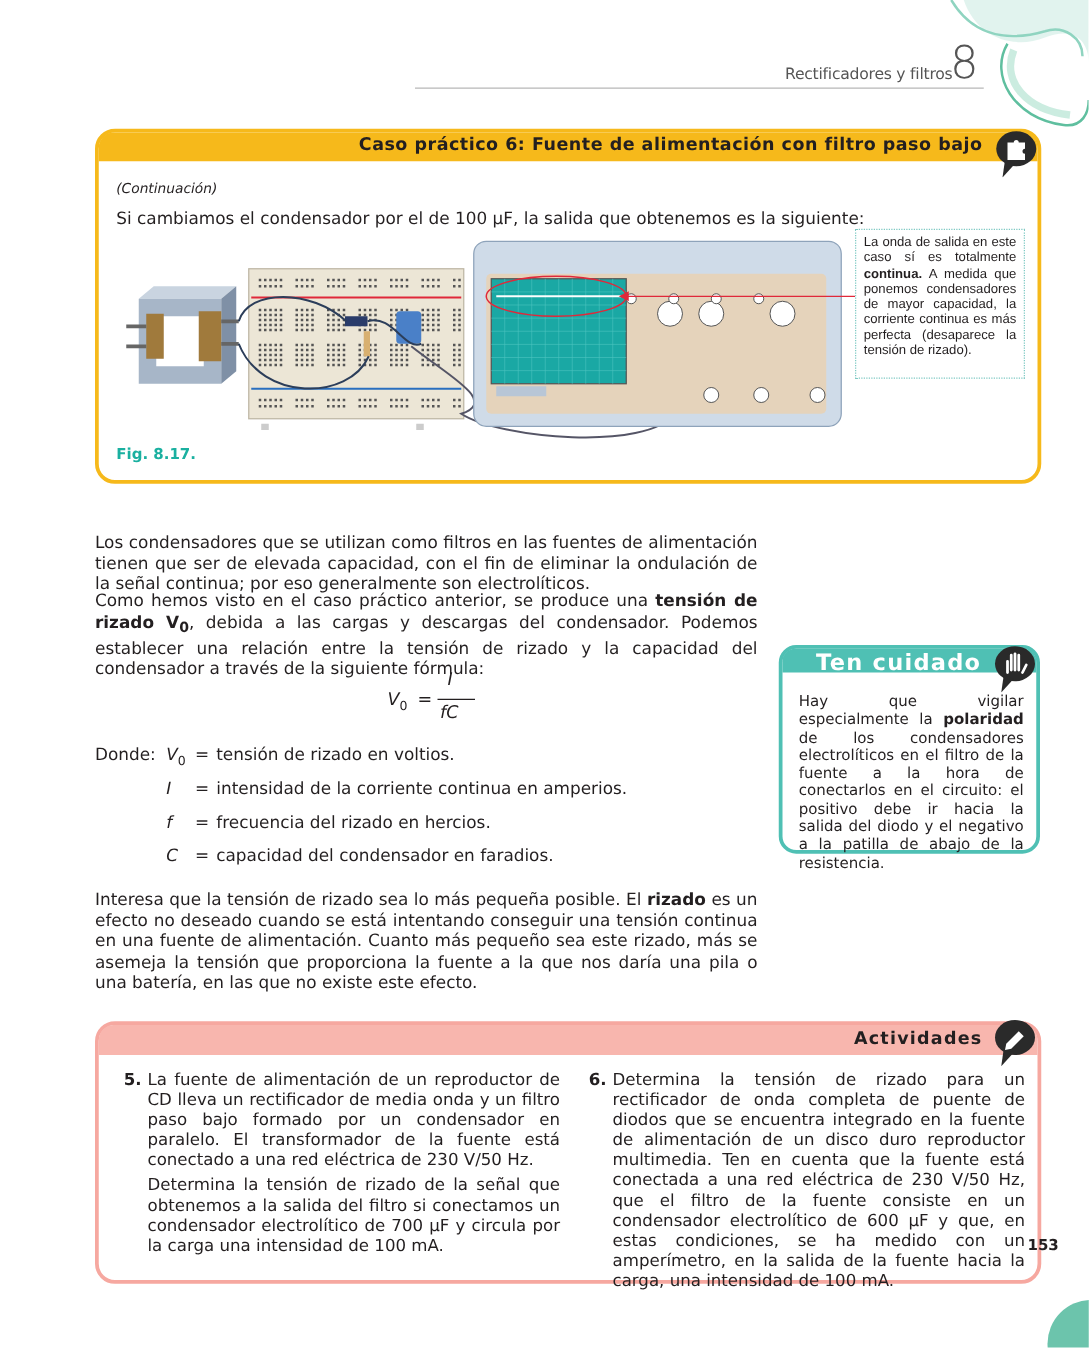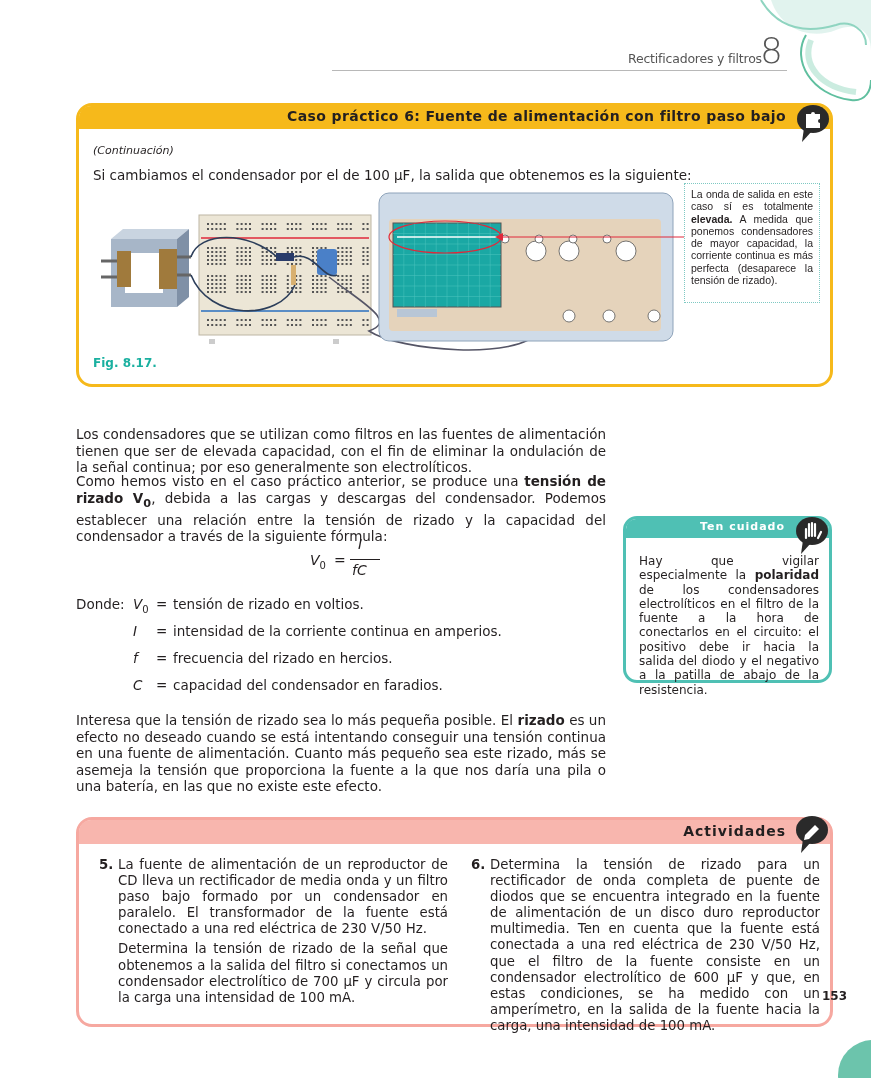--- a/index.html
+++ b/index.html
@@ -39,21 +39,21 @@
   .def-row { position: absolute; left: 0; height: 18px; white-space: nowrap; }
   .def-row .lbl { position: absolute; left: 0; text-align: center; }
   .def-row .sym { position: absolute; left: 57px; font-style: italic; }
   .def-row .sym sub { font-style: normal; font-size: 10px; }
   .def-row .eq { position: absolute; left: 80px; }
   .def-row .txt { position: absolute; left: 97px; }
 
   
   .care-box { position: absolute; left: 623px; top: 516px; width: 209px; height: 167px; border: 3px solid #4fc0b4; border-radius: 14px; background: #fff; }
   .care-header { position: absolute; left: 0; top: 0; right: 0; height: 19px; background: #4fc0b4; border-radius: 10px 10px 0 0; }
-  .care-title { position: absolute; right: 44px; top: 1px; font-size: 11px; font-weight: bold; color: #fff; letter-spacing: 1px; }
+  .care-title { position: absolute; right: 44px; top: 1px; font-size: 18px; font-weight: bold; color: #fff; letter-spacing: 1px; }
   .care-text { position: absolute; left: 13px; top: 35px; width: 180px; font-size: 12px; line-height: 14.3px; text-align: justify; color: #231f20; }
 
   
   .act-box { position: absolute; left: 76px; top: 817px; width: 757px; height: 210px; border: 3px solid #f6a8a0; border-radius: 16px; background: #fff; }
   .act-header { position: absolute; left: 0; top: 0; right: 0; height: 24px; background: #f8b6ae; border-radius: 12px 12px 0 0; padding-left: 16px; }
   .act-title { position: absolute; right: 44px; top: 3px; font-size: 14px; font-weight: bold; color: #231f20; letter-spacing: 1px; }
   .act-item { position: absolute; top: 37px; width: 330px; font-size: 13.3px; line-height: 16.1px; text-align: justify; color: #231f20; }
   .act-item .n { position: absolute; left: -19px; top: 0; font-weight: bold; }
   .act-item p + p { margin-top: 4px; }
 
@@ -527,21 +527,21 @@
         <circle cx="474" cy="48" r="4"></circle>
           <circle cx="508" cy="48" r="4"></circle>
       </g>
       <rect x="298" y="118" width="40" height="8" fill="#b8c6d6"></rect>
     </g>
     <line x1="398" y1="46" x2="585" y2="46" stroke="#e0283a" stroke-width="1"></line>
     <polygon points="396,46 404,42 404,50" fill="#e0283a"></polygon>
   </svg>
 
   <div class="callout">
-    <span>La onda de salida en este caso sí es totalmente </span><b>elevada.</b><span> A medida que ponemos condensadores de mayor capacidad, la corriente continua es más perfecta (desaparece la tensión de rizado).</span>
+    <span>La onda de salida en este caso sí es totalmente </span><b>continua.</b><span> A medida que ponemos condensadores de mayor capacidad, la corriente continua es más perfecta (desaparece la tensión de rizado).</span>
   </div>
 
   <div class="fig-label">Fig. 8.17.</div>
 </div>
 <svg class="bubble-icon" style="left:796px; top:104px;" viewBox="0 0 34 38">
   <ellipse cx="17" cy="15" rx="16" ry="14" fill="#2a2a2a"></ellipse>
   <polygon points="8,24 6,38 16,27" fill="#2a2a2a"></polygon>
   <path d="M10,10 h5 a2,2 0 1 1 4,0 h5 v5 a2,2 0 1 0 0,4 v5 h-14 z" fill="#fff"></path>
 </svg>
 

